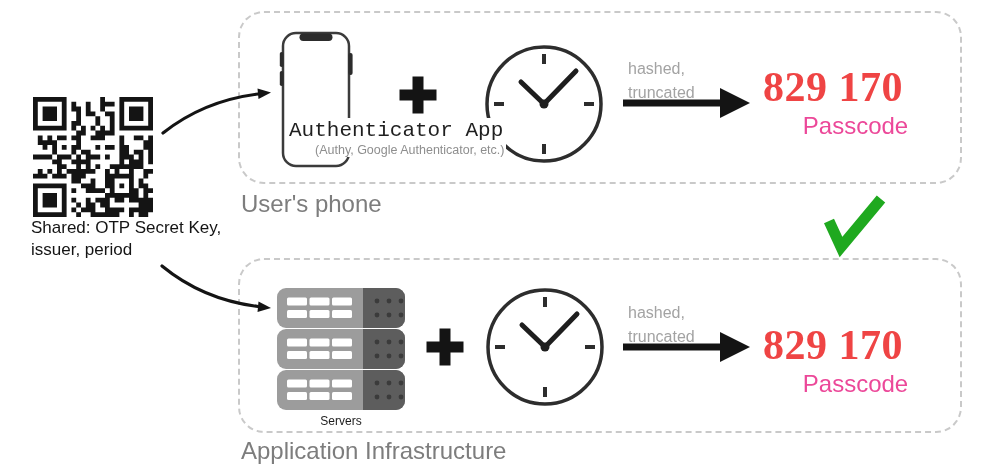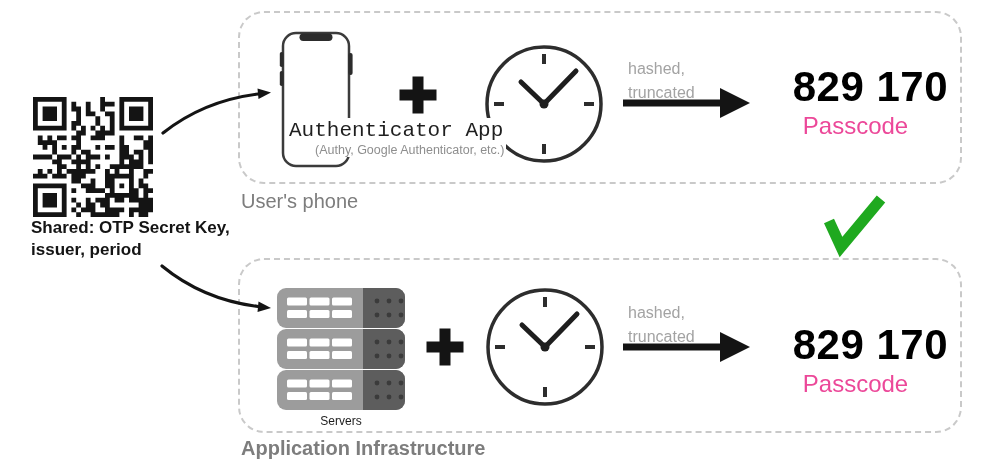--- a/index.html
+++ b/index.html
@@ -6,33 +6,33 @@
   #stage{
     position:relative;width:1000px;height:469px;background:#fff;overflow:hidden;
     font-family:"Liberation Sans","DejaVu Sans",sans-serif;color:var(--ink,#111);
   }
   #stage *{box-sizing:border-box;}
   .abs{position:absolute;}
   .gfx{position:absolute;left:0;top:0;z-index:1;}
   .txt{position:absolute;z-index:2;white-space:nowrap;}
   .pre{white-space:pre-line;}
   .qr-wrap{left:33px;top:97px;width:120px;height:120px;z-index:2;}
-  .qr-caption{left:31px;top:217px;font-size:17px;font-weight:700;line-height:1.3;color:#141414;}
+  .qr-caption{left:31px;top:217px;font-size:17px;font-weight:400;line-height:1.3;color:#141414;}
   .dashed-box{position:absolute;border:2px dashed var(--dashed-border,#c9c9c9);border-radius:26px;z-index:0;background:transparent;}
   .box-top{left:238px;top:11px;width:724px;height:173px;}
   .box-bottom{left:238px;top:258px;width:724px;height:175px;}
-  .box-caption{font-size:20px;color:var(--caption-gray,#7d7d7d);}
+  .box-caption{font-size:24px;color:var(--caption-gray,#7d7d7d);}
   .cap-top{left:241px;top:190px;}
-  .cap-bottom{left:241px;top:437px;font-weight:bold;}
+  .cap-bottom{left:241px;top:437px;}
   .app-title{left:286px;top:118px;font-size:21px;color:#1f1f1f;background:#fff;padding:1px 3px;font-family:Liberation Mono, monospace;}
   .app-subtitle{left:285px;top:143px;font-size:12.5px;color:#8e8e8e;background:#fff;padding:0 2px;margin-left:28px;}
   .process-label{font-size:16px;line-height:1.5;color:var(--process-gray,#a3a3a3);}
   .proc-top{left:628px;top:57px;}
   .proc-bottom{left:628px;top:301px;}
-  .pass-value{width:185px;text-align:right;font-size:42px;font-weight:700;letter-spacing:.5px;color:#000000;line-height:1;}
+  .pass-value{width:185px;text-align:left;font-size:42px;font-weight:700;letter-spacing:.5px;color:#ef4444;line-height:1;font-family:Liberation Serif, serif;}
   .pass-label{width:185px;text-align:center;font-size:24px;color:#ec4899;line-height:1;}
   .pv-top{left:763px;top:66px;}
   .pl-top{left:763px;top:114px;}
   .pv-bottom{left:763px;top:324px;}
   .pl-bottom{left:763px;top:372px;}
   .servers-label{left:277px;top:414px;width:128px;text-align:center;font-size:12px;color:#1c1c1c;}
 </style>
 </head>
 <body>
 

